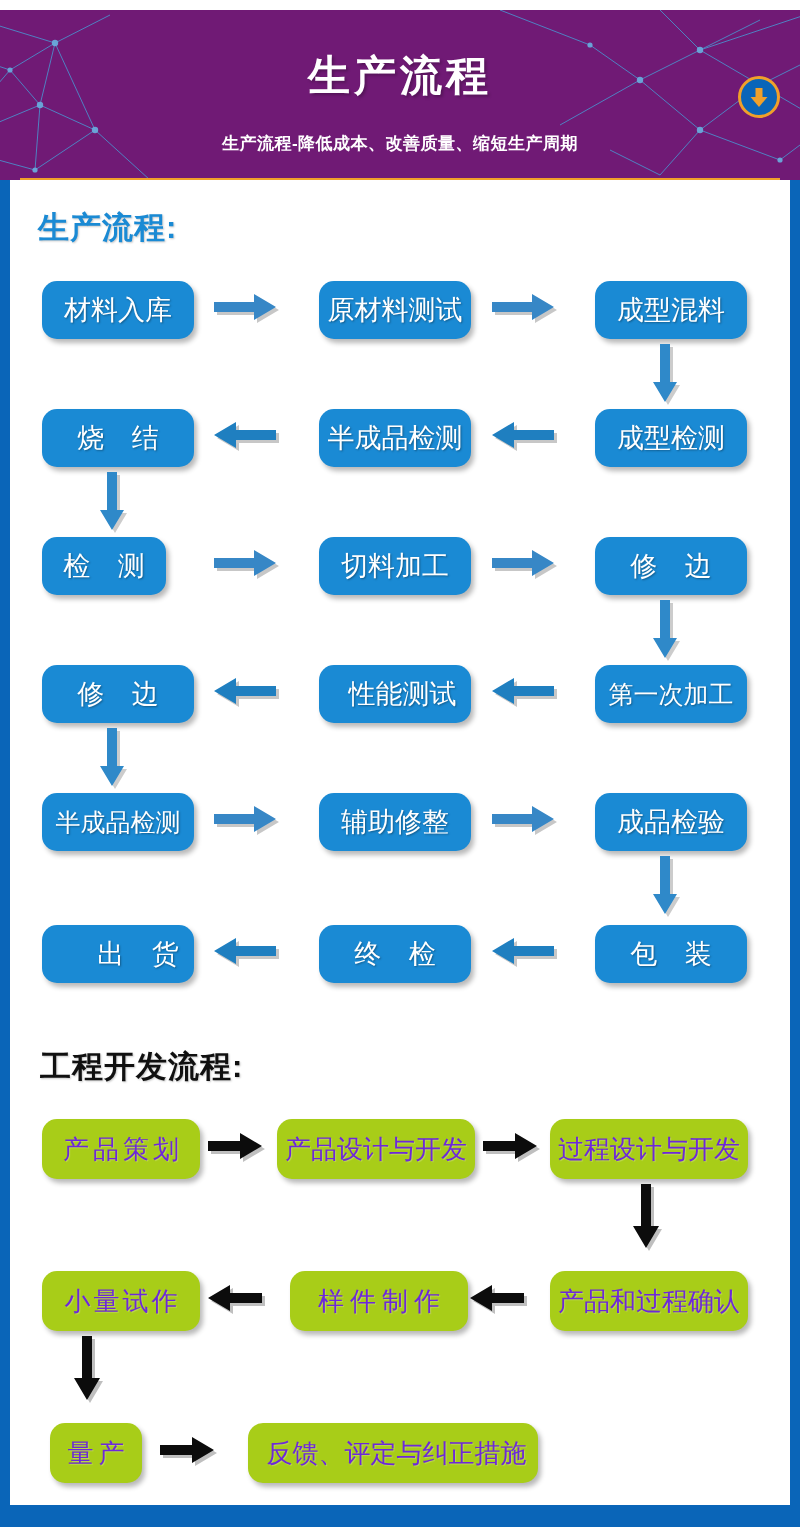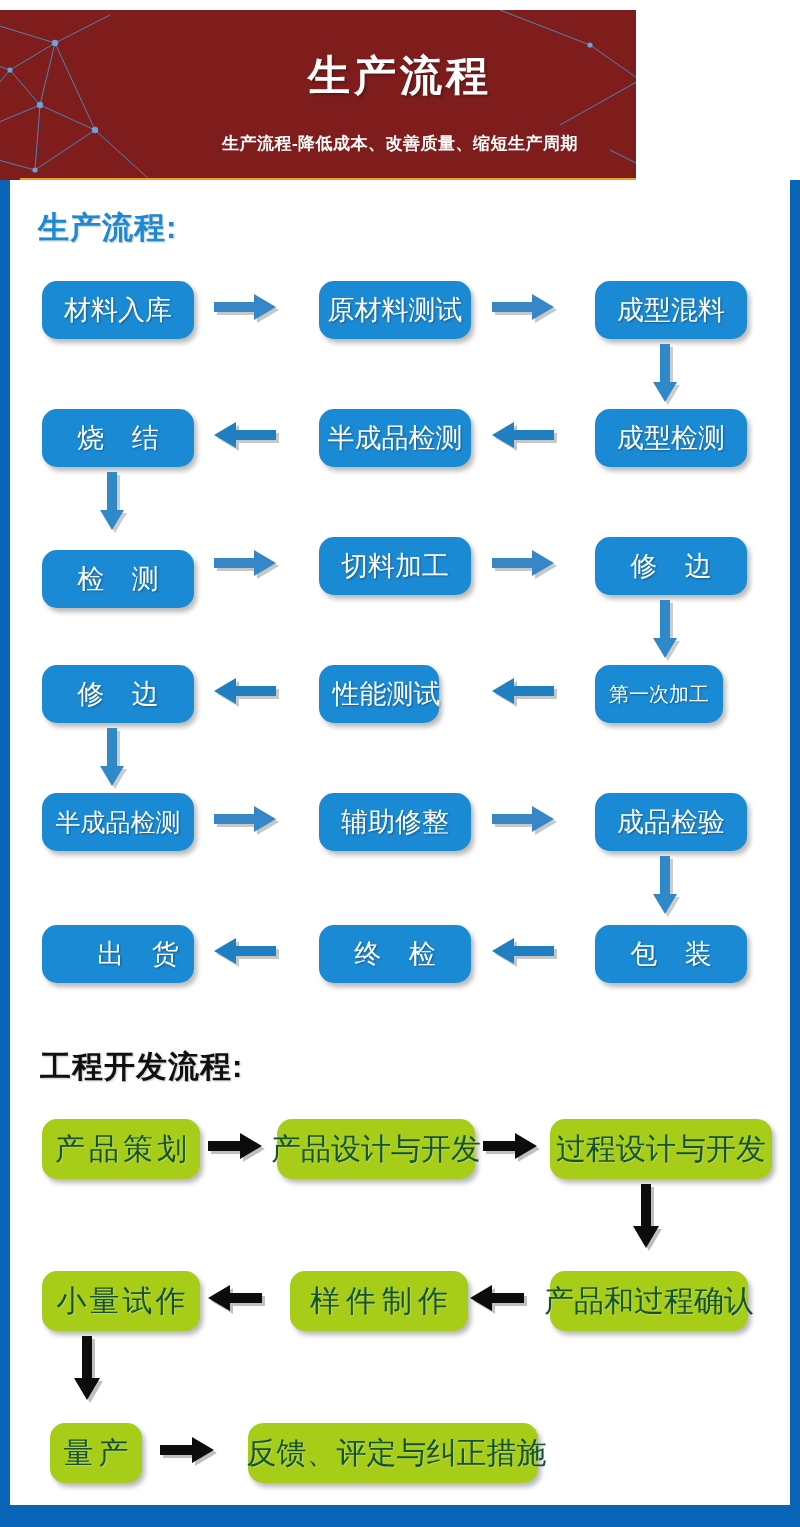--- a/index.html
+++ b/index.html
@@ -6,22 +6,22 @@
   html,body {
     width:800px; height:1527px;
     background:#ffffff;
     font-family:"Liberation Sans","DejaVu Sans",sans-serif;
     overflow:hidden;
   }
   #page { position:relative; width:800px; height:1527px; background:#ffffff; overflow:hidden; }
 
   
   .header {
-    position:absolute; left:0; top:10px; width:636px; height:170px;
-    background:#7f1d1d; overflow:hidden;
+    position:absolute; left:0; top:10px; width:800px; height:170px;
+    background:#701a75; overflow:hidden;
   }
   .header .net { position:absolute; left:0; top:0; width:800px; height:170px; }
   .header-title {
     position:absolute; left:0; top:38px; width:800px; text-align:center;
     color:#ffffff; font-size:42px; font-weight:bold; letter-spacing:4px;
     text-shadow:2px 2px 3px rgba(0,0,0,.25);
   }
   .header-sub {
     position:absolute; left:0; top:122px; width:800px; text-align:center;
     color:#ffffff; font-size:17px; font-weight:bold; letter-spacing:.5px;
@@ -54,21 +54,21 @@
   .sec-head.black { color:#101010; left:40px; top:1046px; }
 
   
   .node {
     position:absolute; display:flex; align-items:center; justify-content:center;
     height:58px; border-radius:15px; white-space:nowrap;
     box-shadow:3px 4px 5px rgba(0,0,0,.28);
   }
   .node.blue  { background:#1a8ad4; color:#ffffff; font-size:27px;
                 text-shadow:1px 1px 2px rgba(0,0,0,.35); }
-  .node.green { background:#a8cd18; color:#14532d; font-size:30px; height:60px;
+  .node.green { background:#a8cd18; color:#6d28d9; font-size:26px; height:60px;
                 text-shadow:1px 1px 1px rgba(255,255,255,.25); }
   .node.sp { letter-spacing:10px; text-indent:10px; }
 
   
   .arrow { position:absolute; }
   .arrow svg { display:block; overflow:visible; }
 </style>
 </head>
 <body>
 
@@ -185,21 +185,21 @@
 
   <div class="arrow" style="left:100px;top:472px;">
     <svg width="36" height="66" viewBox="0 0 36 66">
       <g transform="translate(3,3)">
           <path d="M7 0 L17 0 L17 38 L24 38 L12 58 L0 38 L7 38 Z" fill="#000" opacity=".2"></path>
         </g>
       <path d="M7 0 L17 0 L17 38 L24 38 L12 58 L0 38 L7 38 Z" fill="#2f89c9"></path>
     </svg>
   </div>
 
-  <div class="node blue sp" style="left:42px;top:537px;width:152px;margin-top:13px;">检 测</div>
+  <div class="node blue sp" style="left:42px;top:537px;width:124px;">检 测</div>
   <div class="arrow" style="left:214px;top:550px;">
     <svg width="72" height="32" viewBox="0 0 72 32">
       <g transform="translate(3,3)">
           <path d="M0 8 L40 8 L40 0 L62 13 L40 26 L40 18 L0 18 Z" fill="#000" opacity=".22"></path>
         </g>
       <path d="M0 8 L40 8 L40 0 L62 13 L40 26 L40 18 L0 18 Z" fill="#3787c6"></path>
     </svg>
   </div>
   <div class="node blue" style="left:319px;top:537px;width:152px;">切料加工</div>
   <div class="arrow" style="left:492px;top:550px;">
@@ -223,30 +223,30 @@
 
   <div class="node blue sp" style="left:42px;top:665px;width:152px;">修 边</div>
   <div class="arrow" style="left:214px;top:678px;">
     <svg width="72" height="32" viewBox="0 0 72 32">
       <g transform="translate(3,3)">
           <path d="M62 8 L22 8 L22 0 L0 13 L22 26 L22 18 L62 18 Z" fill="#000" opacity=".22"></path>
         </g>
       <path d="M62 8 L22 8 L22 0 L0 13 L22 26 L22 18 L62 18 Z" fill="#1f7fc0"></path>
     </svg>
   </div>
-  <div class="node blue" style="left:319px;top:665px;width:120px;padding-left:15px;">性能测试</div>
+  <div class="node blue" style="left:319px;top:665px;width:152px;padding-left:15px;">性能测试</div>
   <div class="arrow" style="left:492px;top:678px;">
     <svg width="72" height="32" viewBox="0 0 72 32">
       <g transform="translate(3,3)">
           <path d="M62 8 L22 8 L22 0 L0 13 L22 26 L22 18 L62 18 Z" fill="#000" opacity=".22"></path>
         </g>
       <path d="M62 8 L22 8 L22 0 L0 13 L22 26 L22 18 L62 18 Z" fill="#1f7fc0"></path>
     </svg>
   </div>
-  <div class="node blue" style="left:595px;top:665px;width:128px;font-size:20px;">第一次加工</div>
+  <div class="node blue" style="left:595px;top:665px;width:152px;font-size:25px;">第一次加工</div>
 
   <div class="arrow" style="left:100px;top:728px;">
     <svg width="36" height="66" viewBox="0 0 36 66">
       <g transform="translate(3,3)">
           <path d="M7 0 L17 0 L17 38 L24 38 L12 58 L0 38 L7 38 Z" fill="#000" opacity=".2"></path>
         </g>
       <path d="M7 0 L17 0 L17 38 L24 38 L12 58 L0 38 L7 38 Z" fill="#2f89c9"></path>
     </svg>
   </div>
 
@@ -312,21 +312,21 @@
   </div>
   <div class="node green" style="left:277px;top:1119px;width:198px;">产品设计与开发</div>
   <div class="arrow" style="left:483px;top:1133px;">
     <svg width="64" height="32" viewBox="0 0 64 32">
       <g transform="translate(3,3)">
           <path d="M0 8 L32 8 L32 0 L54 13 L32 26 L32 18 L0 18 Z" fill="#000" opacity=".25"></path>
         </g>
       <path d="M0 8 L32 8 L32 0 L54 13 L32 26 L32 18 L0 18 Z" fill="#0c0c0c"></path>
     </svg>
   </div>
-  <div class="node green" style="left:550px;top:1119px;width:222px;">过程设计与开发</div>
+  <div class="node green" style="left:550px;top:1119px;width:198px;">过程设计与开发</div>
 
   <div class="arrow" style="left:634px;top:1184px;">
     <svg width="36" height="72" viewBox="0 0 36 72">
       <g transform="translate(3,3)">
           <path d="M7 0 L17 0 L17 42 L25 42 L12 64 L-1 42 L7 42 Z" fill="#000" opacity=".25"></path>
         </g>
       <path d="M7 0 L17 0 L17 42 L25 42 L12 64 L-1 42 L7 42 Z" fill="#0c0c0c"></path>
     </svg>
   </div>
 

